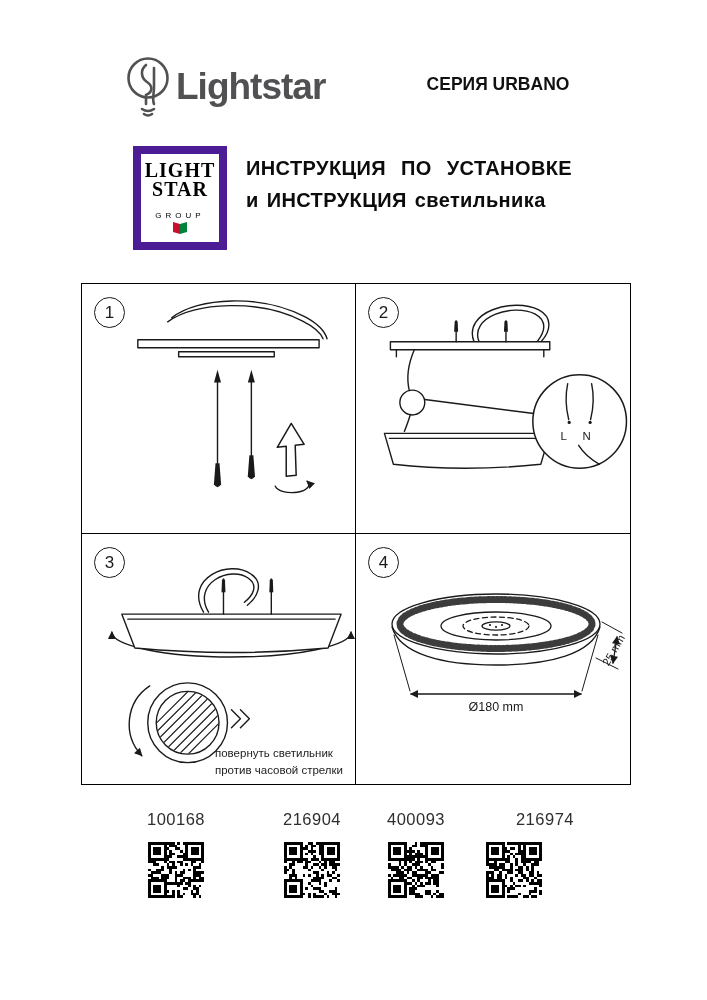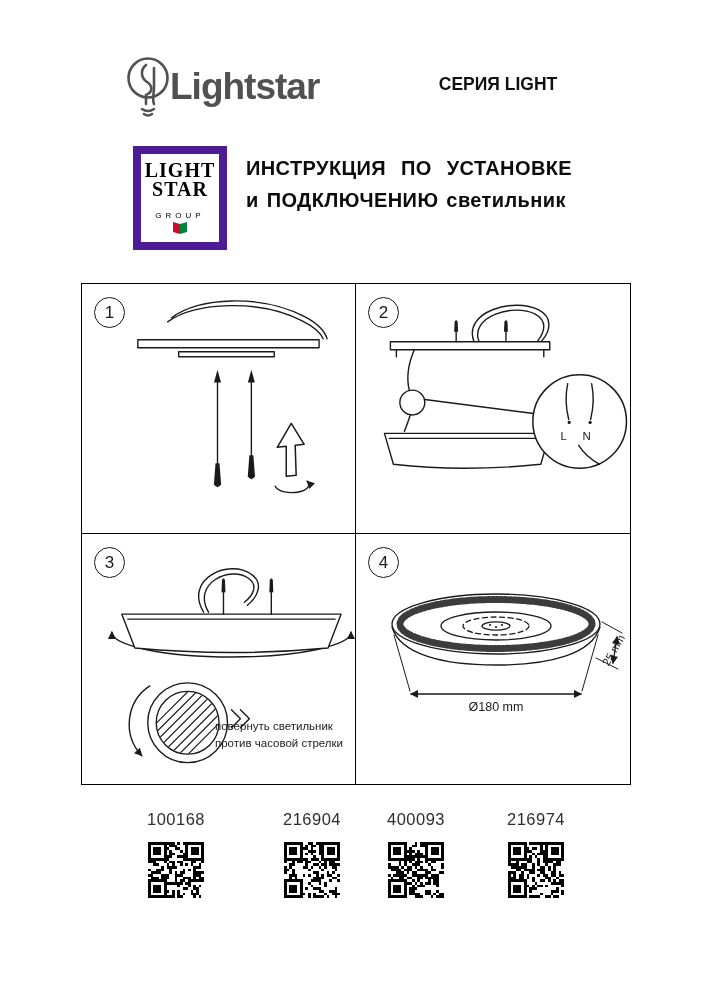--- a/index.html
+++ b/index.html
@@ -1,20 +1,20 @@
 <!DOCTYPE html>
 <html><head>
 <meta charset="utf-8">
 <style>
   html,body{margin:0;padding:0;}
   body{width:707px;height:1000px;position:relative;background:#ffffff;
        font-family:"Liberation Sans",sans-serif;color:#1a1a1a;overflow:hidden;}
 
   
-  .brand{position:absolute;left:126px;top:54px;display:flex;align-items:flex-start;}
+  .brand{position:absolute;left:126px;top:54px;display:flex;align-items:flex-start;gap:6px;}
   .bulb{width:44px;height:64px;flex:0 0 auto;}
   .brand-name{font-size:37px;font-weight:bold;color:#515153;letter-spacing:-1px;margin-top:12px;}
   .series{position:absolute;left:400px;top:74px;width:196px;text-align:center;}
   .series-line1{font-size:17.5px;font-weight:bold;color:#111;}
   .series-line2{font-size:15px;font-weight:bold;color:#111;margin-top:7px;}
 
   .group-logo{position:absolute;left:133px;top:146px;width:78px;height:81px;border:8px solid #4c1d95;
               text-align:center;font-family:"Liberation Serif",serif;padding-top:7px;background:#fff;}
   .gl-main{font-size:20px;font-weight:bold;line-height:19px;letter-spacing:1px;color:#000;}
   .gl-group{font-size:8px;letter-spacing:4px;margin-top:12px;color:#000;font-family:"Liberation Sans",sans-serif;}
@@ -29,21 +29,21 @@
 
   
   .steps{position:absolute;left:81px;top:283px;width:548px;height:500px;border:1.6px solid #000;
          display:grid;grid-template-columns:1fr 1fr;grid-template-rows:1fr 1fr;background:#fff;}
   .cell{position:relative;}
   .cell.bR{border-right:1.6px solid #000;}
   .cell.bB{border-bottom:1.6px solid #000;}
   .badge{position:absolute;left:12px;top:13px;width:29px;height:29px;border:1.6px solid #1a1a1a;
          border-radius:50%;display:flex;align-items:center;justify-content:center;font-size:17px;color:#1a1a1a;background:#fff;}
   .diagram{position:absolute;left:0;top:0;width:100%;height:100%;}
-  .note{position:absolute;left:133px;top:184px;font-size:11.5px;line-height:17px;color:#222;}
+  .note{position:absolute;left:133px;top:211px;font-size:11.5px;line-height:17px;color:#222;}
 
   
   .qr-col{position:absolute;top:810px;width:120px;text-align:center;}
   .qr-label{font-size:16.5px;color:#2e2e2e;letter-spacing:.5px;}
   .qr-box{margin:13px auto 0;width:56px;height:56px;}
   .qr-svg{width:56px;height:56px;display:block;}
 </style>
 </head>
 <body>
 
@@ -56,36 +56,36 @@
         <path d="M 20 11 C 14 16, 15 24, 21 28 C 27 32, 27 38, 20 41 L 20 50"></path>
         <path d="M 28 14 L 28 33 C 28 40, 26 45, 28 50"></path>
         <path d="M 16 55 Q 22 59, 28 55"></path>
         <path d="M 18 60 Q 22 63, 26 60"></path>
       </g>
     </svg>
     <span class="brand-name">Lightstar</span>
   </div>
 
   <div class="series">
-    <div class="series-line1">СЕРИЯ LIGHT</div>
+    <div class="series-line1">СЕРИЯ URBANO</div>
   </div>
 
   <div class="group-logo">
     <div class="gl-main">LIGHT</div>
     <div class="gl-main">STAR</div>
     <div class="gl-group">GROUP</div>
     <div class="ribbon">
         <i class="r"></i>
         <i class="g"></i>
       </div>
   </div>
 
   <div class="doc-title">
     <div class="t1">ИНСТРУКЦИЯ ПО УСТАНОВКЕ</div>
-    <div class="t2">и ПОДКЛЮЧЕНИЮ светильник</div>
+    <div class="t2">и ИНСТРУКЦИЯ светильника</div>
   </div>
 
   <div class="steps">
 
     <div class="cell bR bB">
       <svg class="diagram" viewBox="0 0 274 250">
         <defs>
           <marker id="ah1" markerWidth="9" markerHeight="9" refX="7.5" refY="4.5" orient="auto-start-reverse" markerUnits="userSpaceOnUse">
             <path d="M0.5,0.5 L8.5,4.5 L0.5,8.5 Z" fill="#1a1a1a"></path>
           </marker>
@@ -663,21 +663,21 @@
           <rect x="2" y="2" width="3" height="3" fill="#000000"></rect>
           <rect x="14" y="0" width="7" height="7" fill="#000000"></rect>
           <rect x="15" y="1" width="5" height="5" fill="#ffffff"></rect>
           <rect x="16" y="2" width="3" height="3" fill="#000000"></rect>
           <rect x="0" y="14" width="7" height="7" fill="#000000"></rect>
           <rect x="1" y="15" width="5" height="5" fill="#ffffff"></rect>
           <rect x="2" y="16" width="3" height="3" fill="#000000"></rect>
         </svg>
       </div>
   </div>
-  <div class="qr-col" style="left:476px;">
+  <div class="qr-col" style="left:454px;text-align:right;">
     <div class="qr-label">216974</div>
     <div class="qr-box">
         <svg viewBox="0 0 21 21" class="qr-svg" shape-rendering="crispEdges">
           <rect x="0" y="0" width="21" height="21" fill="#ffffff"></rect>
           <rect x="8" y="0" width="1" height="1" fill="#000000"></rect>
           <rect x="9" y="0" width="1" height="1" fill="#000000"></rect>
           <rect x="10" y="0" width="1" height="1" fill="#000000"></rect>
           <rect x="11" y="0" width="1" height="1" fill="#000000"></rect>
           <rect x="12" y="0" width="1" height="1" fill="#000000"></rect>
           <rect x="13" y="0" width="1" height="1" fill="#000000"></rect>

